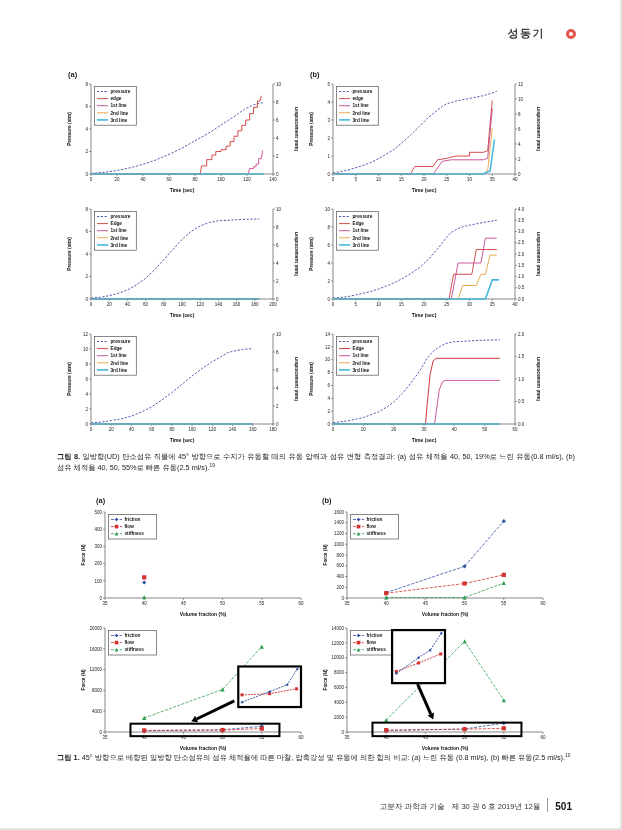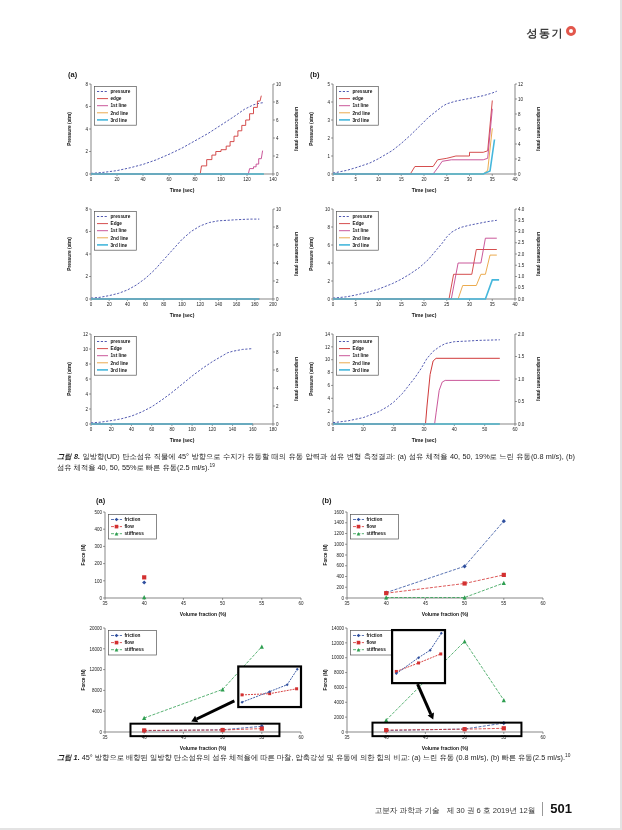--- a/index.html
+++ b/index.html
@@ -1,26 +1,26 @@
 <!DOCTYPE html>
 <html><head>
 <meta charset="utf-8">
 <style>
   html,body{margin:0;padding:0;background:#fff;}
   .page{position:relative;width:622px;height:830px;background:#ffffff;font-family:"Liberation Sans",sans-serif;overflow:hidden;border-right:2px solid #e3e3e3;border-bottom:2px solid #e3e3e3;box-sizing:border-box;}
-  .hdr{position:absolute;top:26px;right:44px;display:flex;align-items:flex-start;gap:2px;}
+  .hdr{position:absolute;top:26px;right:44px;display:flex;align-items:center;gap:21px;}
   .hdr .name{font-size:11px;font-weight:700;color:#3c3c3c;letter-spacing:1.5px;}
   .icon-ring{width:10px;height:10px;border-radius:50%;border:3px solid #e2574c;box-sizing:border-box;}
   .figlabel{position:absolute;font-size:7.5px;font-weight:700;color:#222;}
   .chart{position:absolute;}
   .caption{position:absolute;font-size:7.3px;color:#1c1c1c;line-height:1.55;margin:0;text-align:justify;}
-  .caption b{font-weight:700;font-style:italic;}
+  .caption b{font-weight:700;}
   .caption sup{font-size:4.8px;}
   .footer{position:absolute;top:786px;right:48px;display:flex;align-items:flex-end;gap:7px;font-size:7.6px;color:#333;}
-  .footer .pg{font-size:13px;font-weight:700;color:#111;margin-top:15px;}
+  .footer .pg{font-size:10px;font-weight:700;color:#111;margin-top:15px;}
   .footer .div{width:1px;height:14px;background:#999;}
 </style>
 </head>
 <body>
 
 <div class="page">
 
   <div class="hdr">
     <span class="name">성동기</span>
     <span class="icon-ring" style="border-color: rgb(226, 87, 76);"></span>

